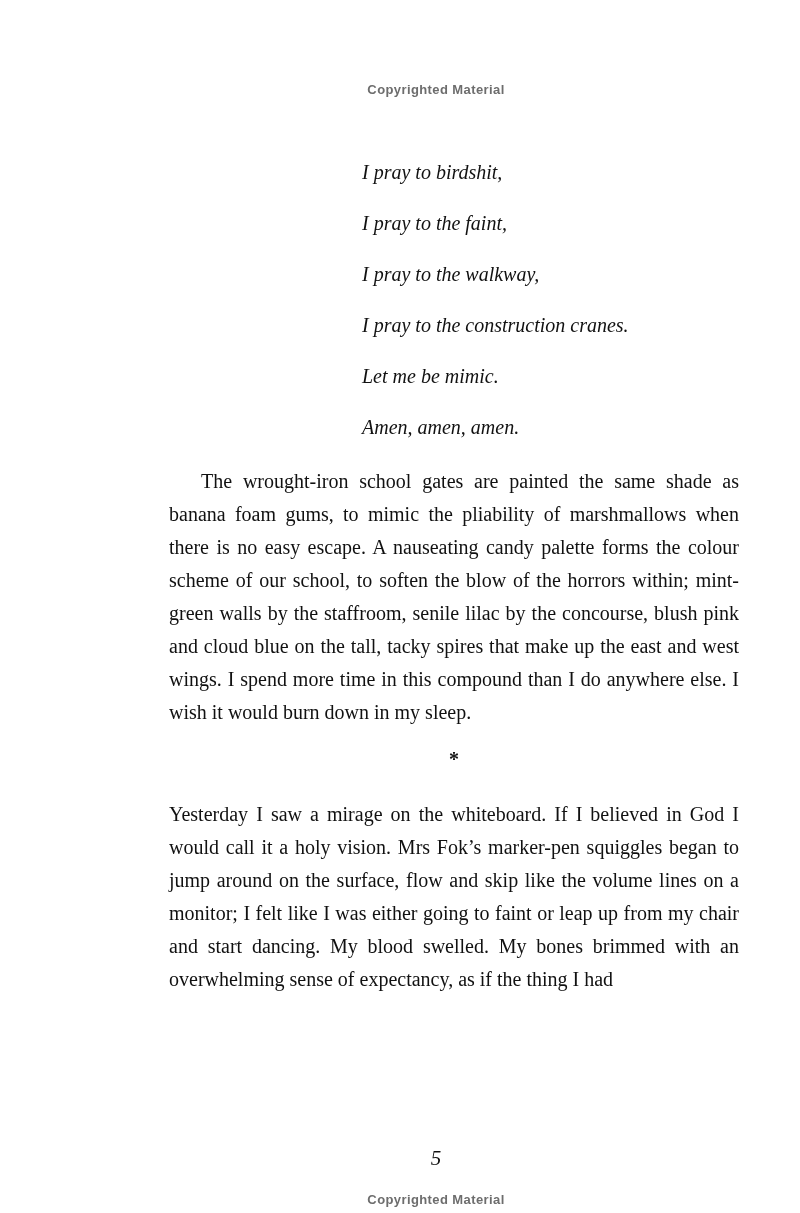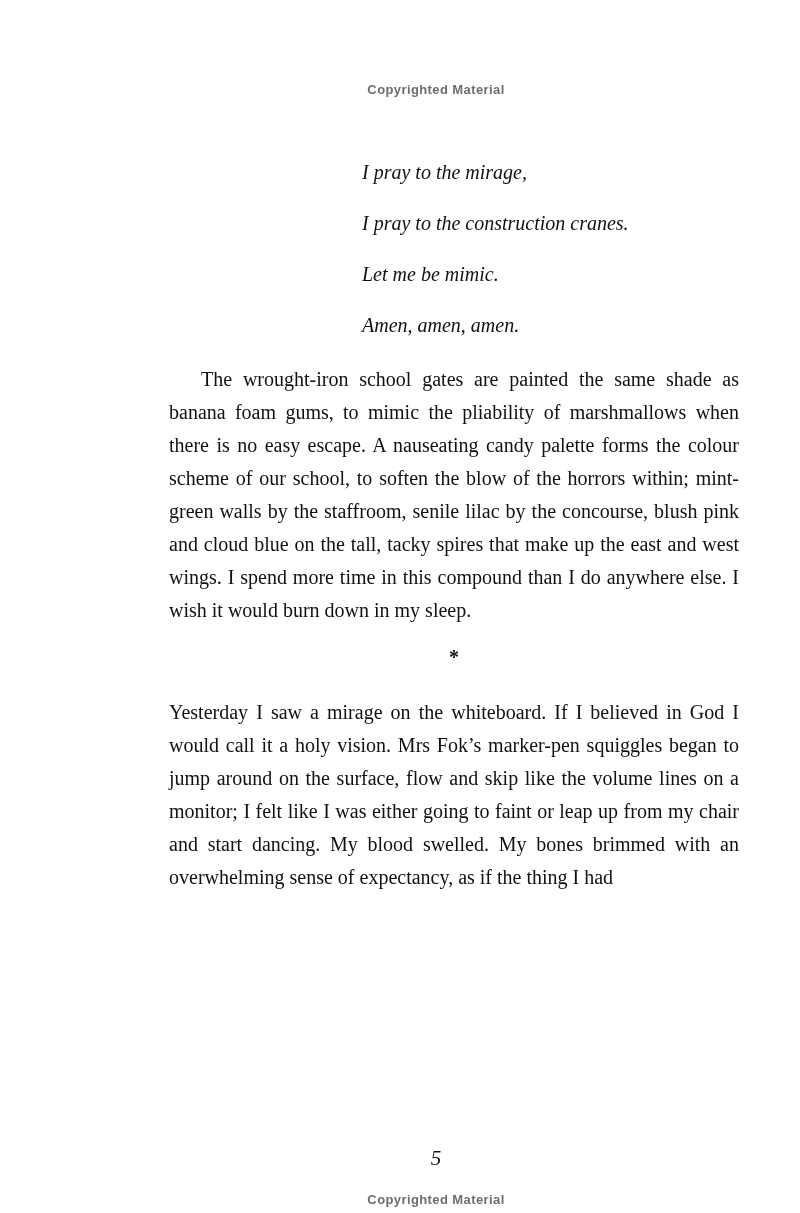--- a/index.html
+++ b/index.html
@@ -70,21 +70,23 @@
 </style>
 </head>
 <body>
 
 <div class="copyright top">Copyrighted Material</div>
 
 <div class="text-block">
 
 
   <div class="poem">
-    <div class="poem-line">I pray to the mirage,</div>
+    <div class="poem-line">I pray to birdshit,</div>
+    <div class="poem-line">I pray to the faint,</div>
+    <div class="poem-line">I pray to the walkway,</div>
     <div class="poem-line">I pray to the construction cranes.</div>
     <div class="poem-line">Let me be mimic.</div>
     <div class="poem-line">Amen, amen, amen.</div>
   </div>
 
   <p class="para indent">The wrought-iron school gates are painted the same shade as banana foam gums, to mimic the pliability of marshmallows when there is no easy escape. A nauseating candy palette forms the colour scheme of our school, to soften the blow of the horrors within; mint-green walls by the staffroom, senile lilac by the concourse, blush pink and cloud blue on the tall, tacky spires that make up the east and west wings. I spend more time in this compound than I do anywhere else. I wish it would burn down in my sleep.</p>
 
   <div class="section-break">*</div>
 
   <p class="para">Yesterday I saw a mirage on the whiteboard. If I believed in God I would call it a holy vision. Mrs Fok’s marker-pen squiggles began to jump around on the surface, flow and skip like the volume lines on a monitor; I felt like I was either going to faint or leap up from my chair and start dancing. My blood swelled. My bones brimmed with an overwhelming sense of expectancy, as if the thing I had</p>

